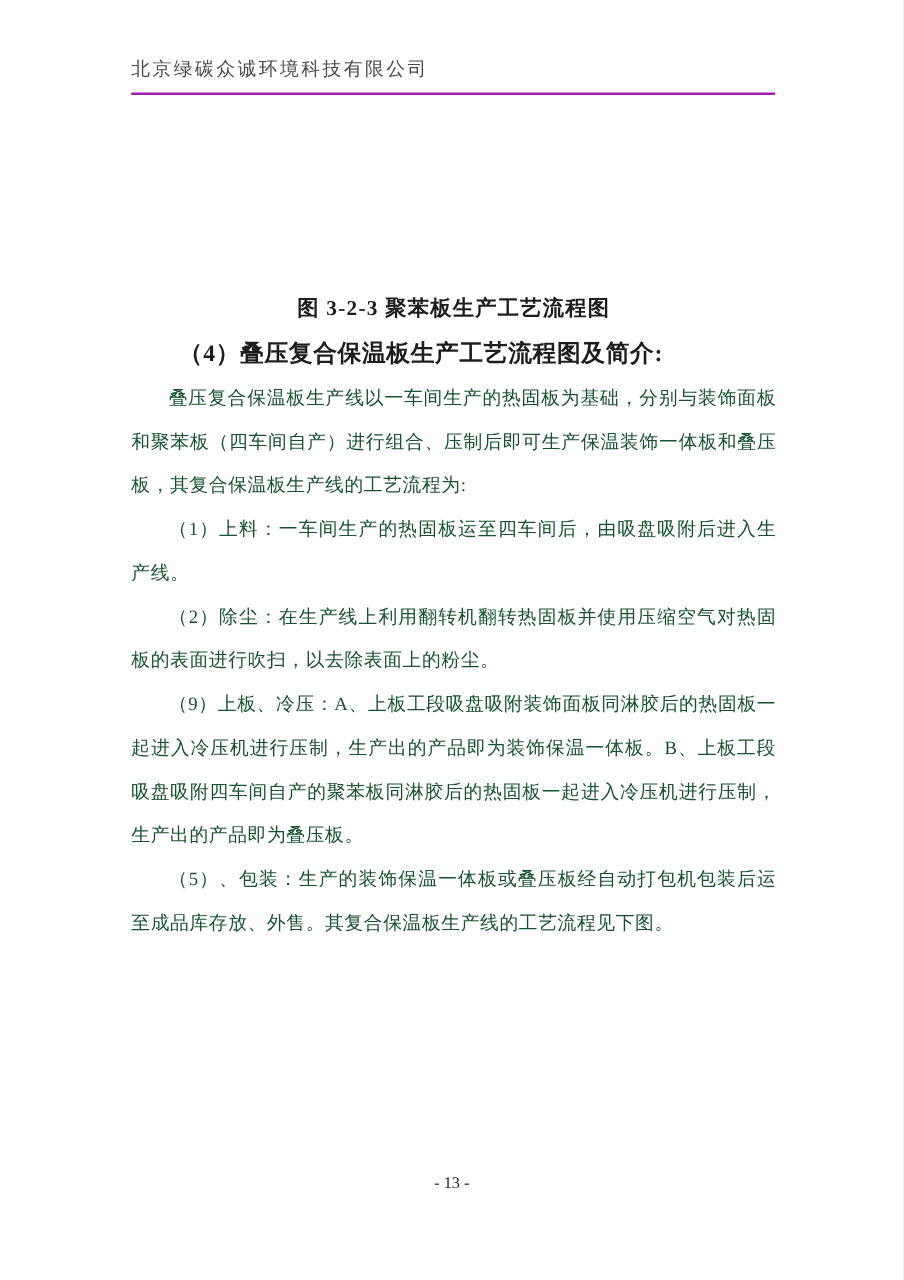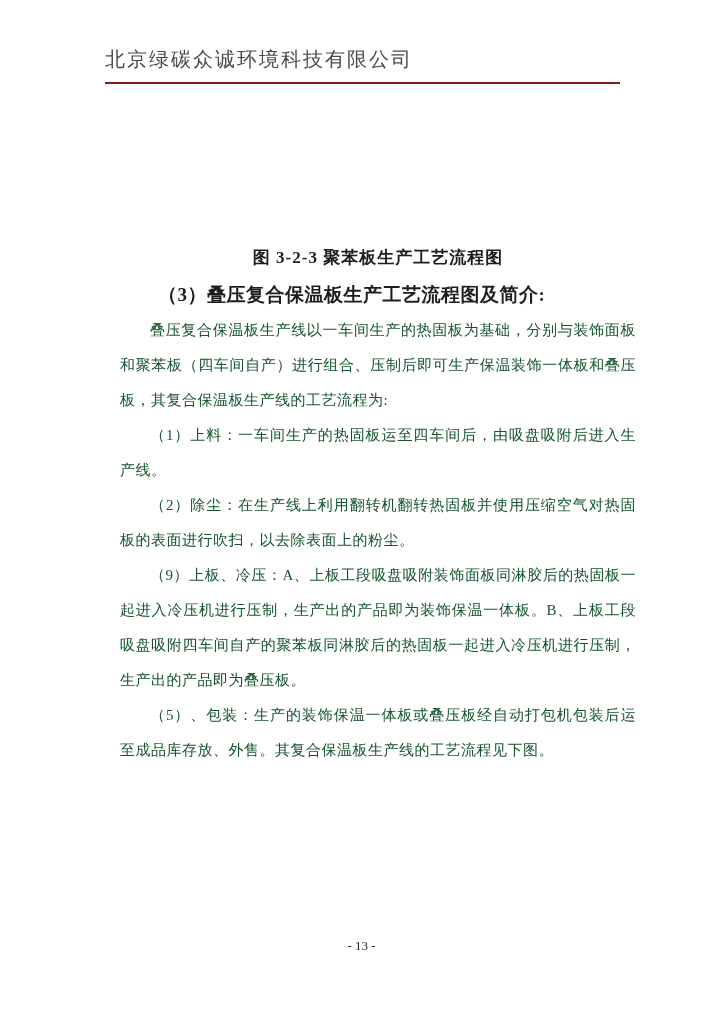--- a/index.html
+++ b/index.html
@@ -18,22 +18,22 @@
 
   
   .header {
     position: absolute;
     top: 46px; left: 105px;
     width: 515px;
     display: flex;
     justify-content: space-between;
     align-items: flex-start;
     padding-bottom: 9px;
-    border-bottom: 2px solid #7f1d1d;
-    font-size: 20px;
+    border-bottom: 2px solid #a21caf;
+    font-size: 15px;
     color: #4a4a4a;
   }
   .header .company { letter-spacing: 2px; }
   .header .archive { display: flex; gap: 8px; }
   .header .archive-number { letter-spacing: 0.5px; color: #333; }
 
   
   .flowchart { position: absolute; top: 0; left: 0; width: 723px; height: 240px; }
   .flow-label {
     position: absolute;
@@ -84,23 +84,22 @@
     width: 0; height: 0;
     border-left: 6px solid transparent;
     border-right: 6px solid transparent;
   }
   .tri-up   { border-bottom: 10px solid #2f2f2f; }
   .tri-down { border-top:    10px solid #2f2f2f; }
 
   
   .content {
     position: absolute;
-    top: 239px; left: 105px;
+    top: 228px; left: 105px;
     width: 516px;
-    margin-left: 15px;
   }
   .figure-caption {
     text-align: center;
     font-weight: bold;
     font-size: 17px;
     line-height: 37px;
     color: #1d1d1d;
     letter-spacing: 1px;
   }
   .section-heading {
@@ -136,21 +135,21 @@
 
 <div class="page">
 
   <div class="header">
     <span class="company">北京绿碳众诚环境科技有限公司</span>
   </div>
 
 
   <div class="content">
     <div class="figure-caption">图 3-2-3 聚苯板生产工艺流程图</div>
-    <div class="section-heading">（3）叠压复合保温板生产工艺流程图及简介:</div>
+    <div class="section-heading">（4）叠压复合保温板生产工艺流程图及简介:</div>
     <p class="body-paragraph">叠压复合保温板生产线以一车间生产的热固板为基础，分别与装饰面板和聚苯板（四车间自产）进行组合、压制后即可生产保温装饰一体板和叠压板，其复合保温板生产线的工艺流程为:</p>
     <p class="body-paragraph">（1）上料：一车间生产的热固板运至四车间后，由吸盘吸附后进入生产线。</p>
     <p class="body-paragraph">（2）除尘：在生产线上利用翻转机翻转热固板并使用压缩空气对热固板的表面进行吹扫，以去除表面上的粉尘。</p>
     <p class="body-paragraph">（9）上板、冷压：A、上板工段吸盘吸附装饰面板同淋胶后的热固板一起进入冷压机进行压制，生产出的产品即为装饰保温一体板。B、上板工段吸盘吸附四车间自产的聚苯板同淋胶后的热固板一起进入冷压机进行压制，生产出的产品即为叠压板。</p>
     <p class="body-paragraph">（5）、包装：生产的装饰保温一体板或叠压板经自动打包机包装后运至成品库存放、外售。其复合保温板生产线的工艺流程见下图。</p>
   </div>
 
   <div class="footer">- 13 -</div>
 
 </div>

